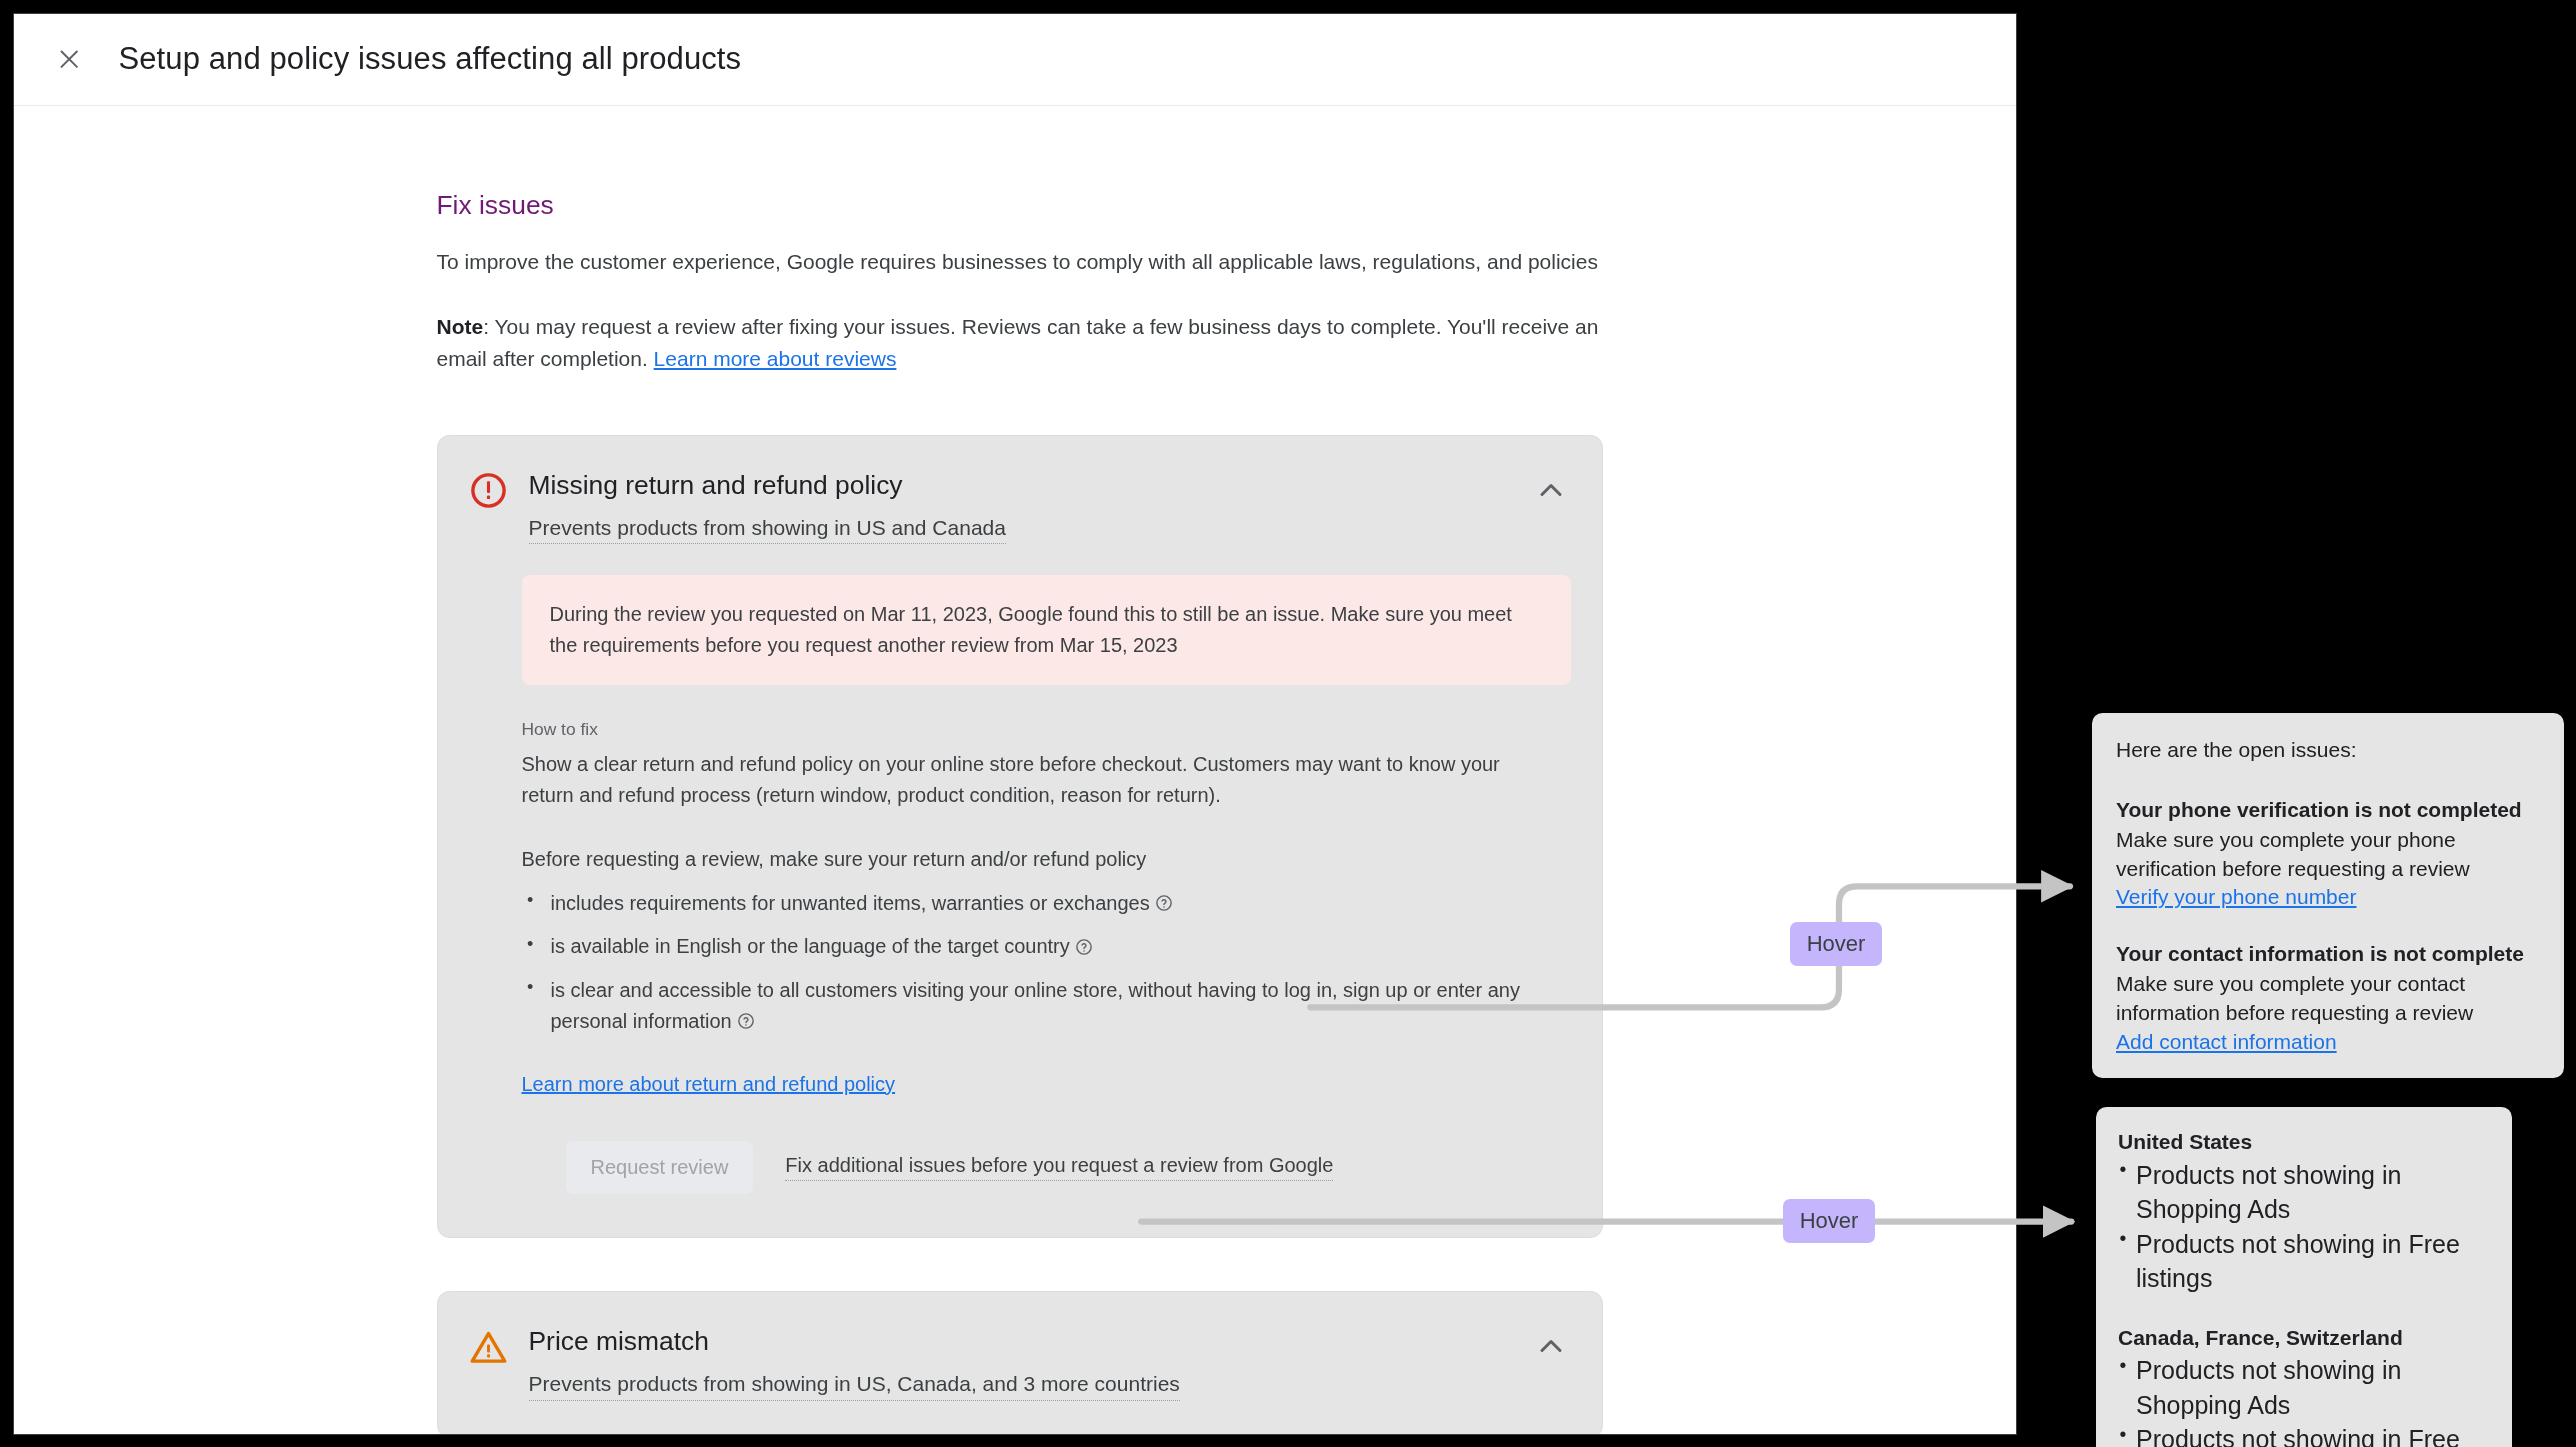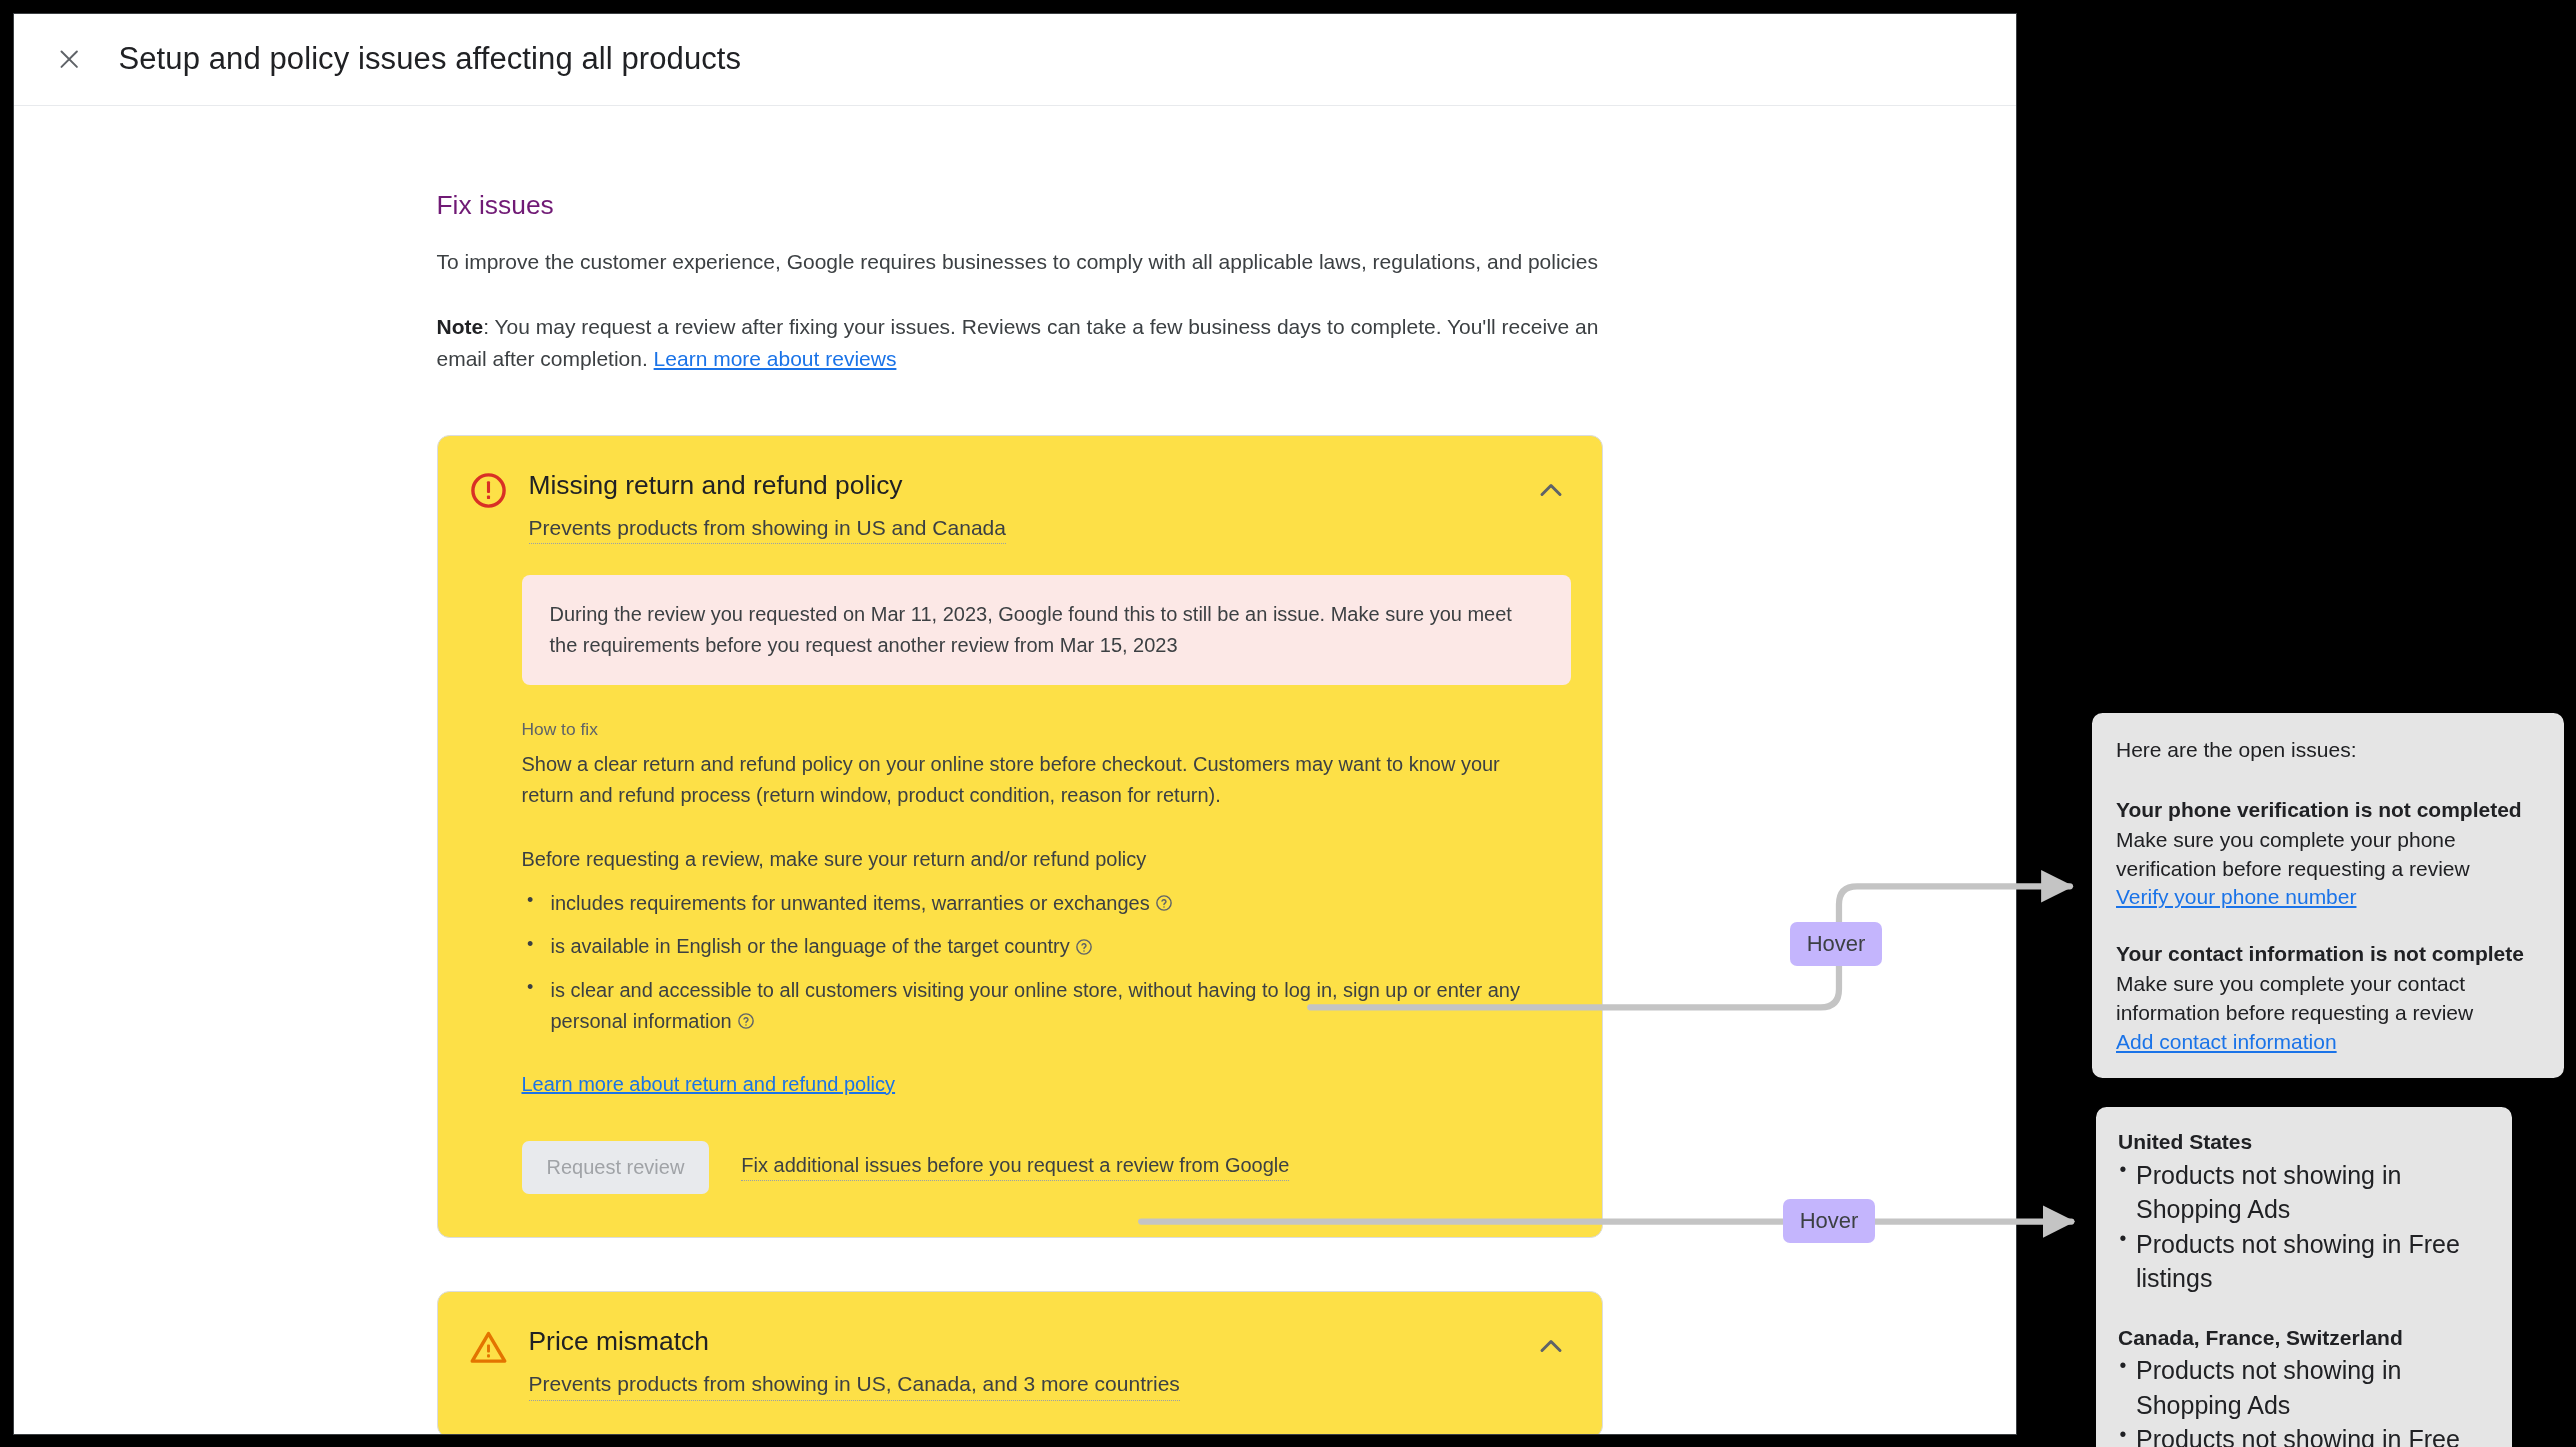--- a/index.html
+++ b/index.html
@@ -94,21 +94,21 @@
     text-decoration: underline;
     cursor: pointer;
   }
 
   
   .issue-card {
     position: relative;
     margin-top: 53px;
     border: 0.7px solid #dadce0;
     border-radius: 12.5px;
-    background: #fde047;
+    background: #e5e5e5;
     width: 1166px;
   }
   .issue-card.first { margin-top: 60px; }
 
   .issue-head {
     display: flex;
     align-items: flex-start;
     padding: 33px 31px 0 31px;
     position: relative;
   }
@@ -225,20 +225,21 @@
     background: #e8eaed;
     color: #a0a3a7;
     font-size: 20px;
     border: none;
     border-radius: 7px;
     padding: 0 25px;
     height: 53px;
     line-height: 53px;
     cursor: default;
     font-family: "Liberation Sans", sans-serif;
+    margin-left: 44px;
   }
   .hint-text {
     margin-left: 32px;
     font-size: 20px;
     color: #3c4043;
     border-bottom: 1.4px dotted #9aa0a6;
     padding-bottom: 2.8px;
     cursor: help;
     display: inline-block;
     white-space: nowrap;

